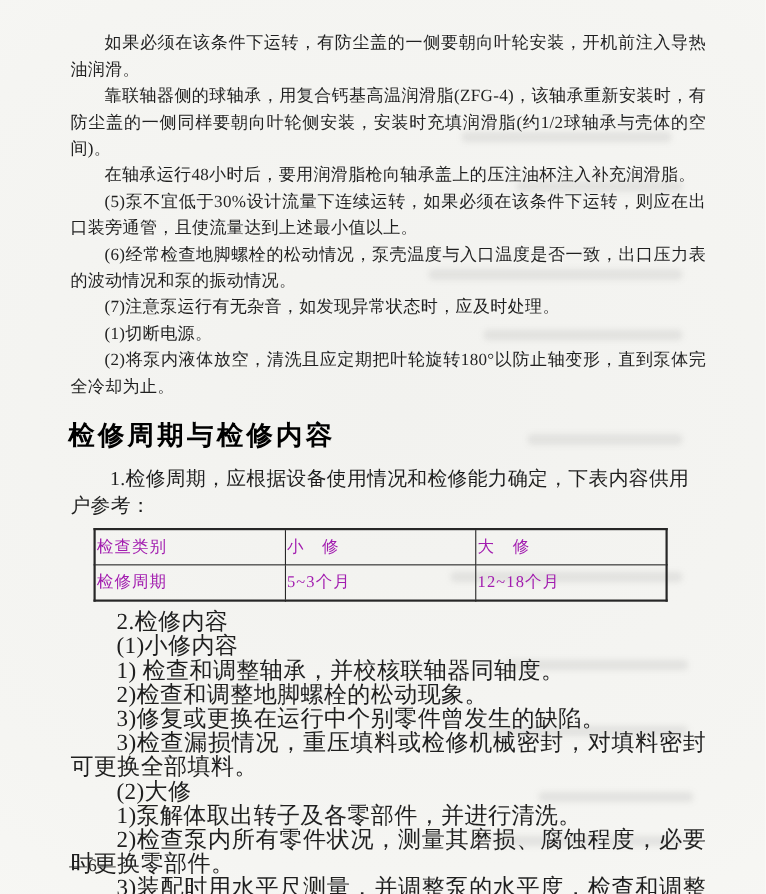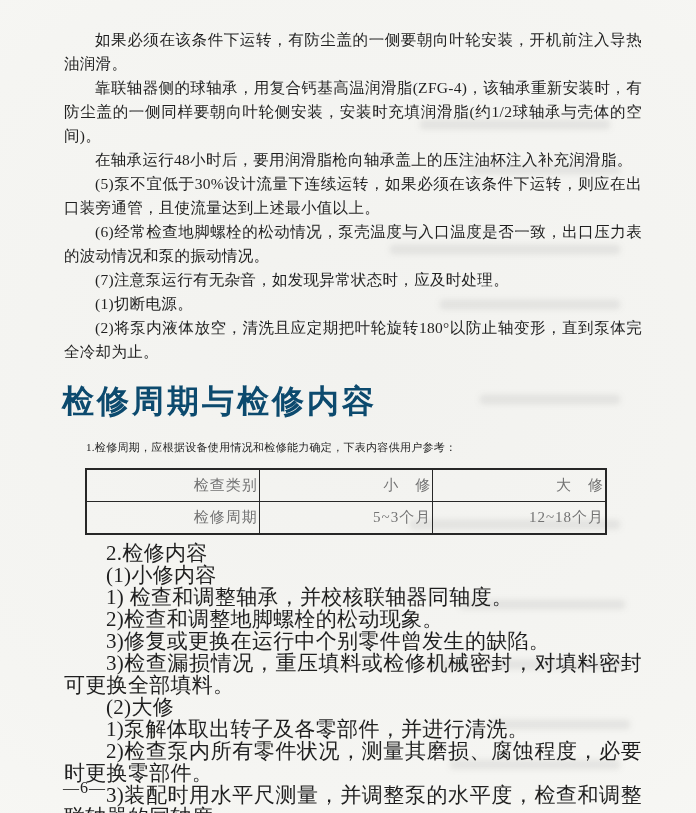--- a/index.html
+++ b/index.html
@@ -23,34 +23,34 @@
     position:absolute;left:64px;top:28px;width:578px;
   }
   .para{
     margin:0;text-indent:2em;
     font-size:15.5px;line-height:24px;
     text-align:justify;letter-spacing:0.3px;
   }
   .section-heading{
     margin:16px 0 11px -2px;
     font-family:"Liberation Sans","DejaVu Sans",sans-serif;
-    font-weight:bold;font-size:32px;letter-spacing:3px;color:#0c4a6e;
+    font-weight:bold;font-size:24px;letter-spacing:3px;color:#000000;
   }
   .intro{
-    margin:0;text-indent:2em;font-size:11px;line-height:24px;letter-spacing:0.3px;
+    margin:0;text-indent:2em;font-size:18px;line-height:24px;letter-spacing:0.3px;
   }
   table.repair-table{
     border-collapse:collapse;table-layout:fixed;
     width:522px;margin:9px 0 7px 21px;
     border:2px solid #272727;
   }
   table.repair-table th, table.repair-table td{
     border:1.5px solid #272727;
-    height:29px;text-align:right;vertical-align:middle;
-    font-size:15px;font-weight:normal;letter-spacing:1px;color:#737373;
+    height:29px;text-align:left;vertical-align:middle;
+    font-size:15px;font-weight:normal;letter-spacing:1px;color:#a21caf;
   }
   .items{margin-top:4px;}
   .items .para{line-height:22px;font-size:21px;}
   .page-number{
     position:absolute;left:63px;top:779px;
     font-size:16px;letter-spacing:1px;color:#242424;
   }
 </style>
 </head>
 <body>

